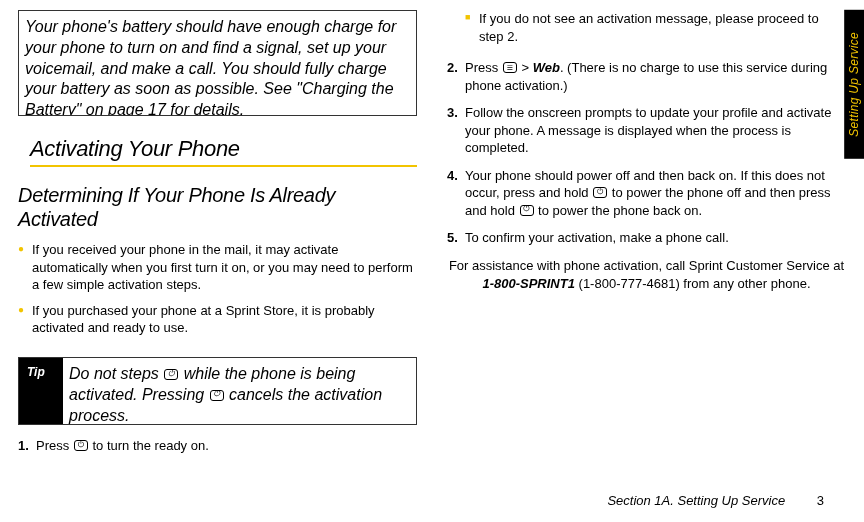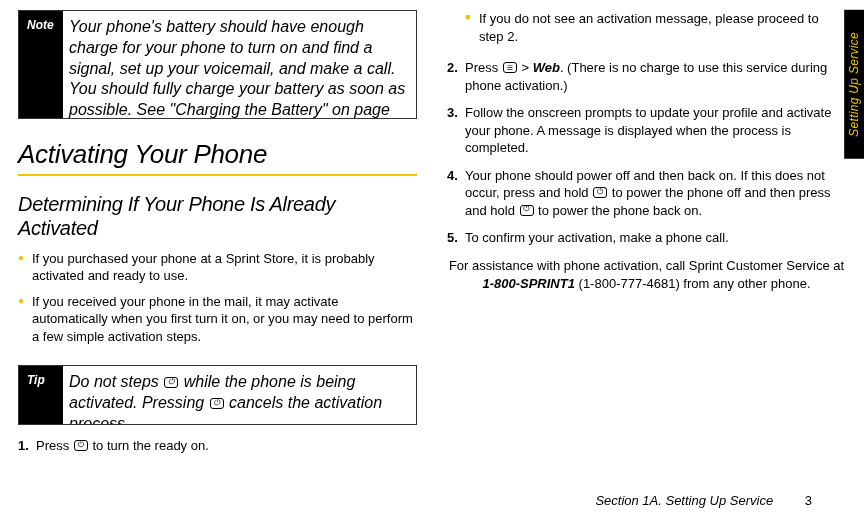--- a/index.html
+++ b/index.html
@@ -41,26 +41,26 @@
       min-width: 44px;
     }
     .note-body, .tip-body {
       font-style: italic;
       font-size: 16px;
       padding: 6px 8px 6px 6px;
       line-height: 1.3;
       flex: 1;
     }
     h1.section-title {
-      font-size: 26px;
+      font-size: 22px;
       font-style: italic;
       font-weight: normal;
       border-bottom: 2px solid #f2c400;
       padding-bottom: 2px;
-      margin: 6px 0 14px 0;
+      margin: 6px 0 14px 12px;
       letter-spacing: -0.3px;
     }
     h2.sub-title {
       font-size: 20px;
       font-style: italic;
       font-weight: normal;
       margin: 2px 0 10px 0;
       line-height: 1.2;
       letter-spacing: -0.3px;
     }
@@ -149,47 +149,46 @@
       font-size: 12px;
       padding: 22px 2px;
       writing-mode: vertical-rl;
       transform: rotate(180deg);
       text-align: center;
       letter-spacing: 0.3px;
     }
     .footer {
       position: absolute;
       bottom: 12px;
-      right: 52px;
+      right: 40px;
       font-style: italic;
       font-size: 13px;
     }
     .footer .pnum {
       font-style: normal;
       margin-left: 28px;
     }
   </style>
 </head>
 <body>
 
 <div class="page">
   <div class="col">
 
     <div class="note-box">
-      <div class="note-left">Note</div>
       <div class="note-body">Your phone's battery should have enough charge for your phone to turn on and find a signal, set up your voicemail, and make a call. You should fully charge your battery as soon as possible. See "Charging the Battery" on page 17 for details.</div>
     </div>
 
     <h1 class="section-title">Activating Your Phone</h1>
 
     <h2 class="sub-title">Determining If Your Phone Is Already Activated</h2>
 
     <ul class="bullets">
+      <li>If you received your phone in the mail, it may activate automatically when you first turn it on, or you may need to perform a few simple activation steps.</li>
       <li>If you purchased your phone at a Sprint Store, it is probably activated and ready to use.</li>
-      <li>If you received your phone in the mail, it may activate automatically when you first turn it on, or you may need to perform a few simple activation steps.</li>
     </ul>
 
     <div class="tip-box">
       <div class="tip-left">Tip</div>
       <div class="tip-body">
         <span>Do not steps </span><span class="key-icon power"></span><span> while the phone is being activated. Pressing </span><span class="key-icon power"></span><span> cancels the activation process.</span>
       </div>
     </div>
 
     <ol class="ol">

